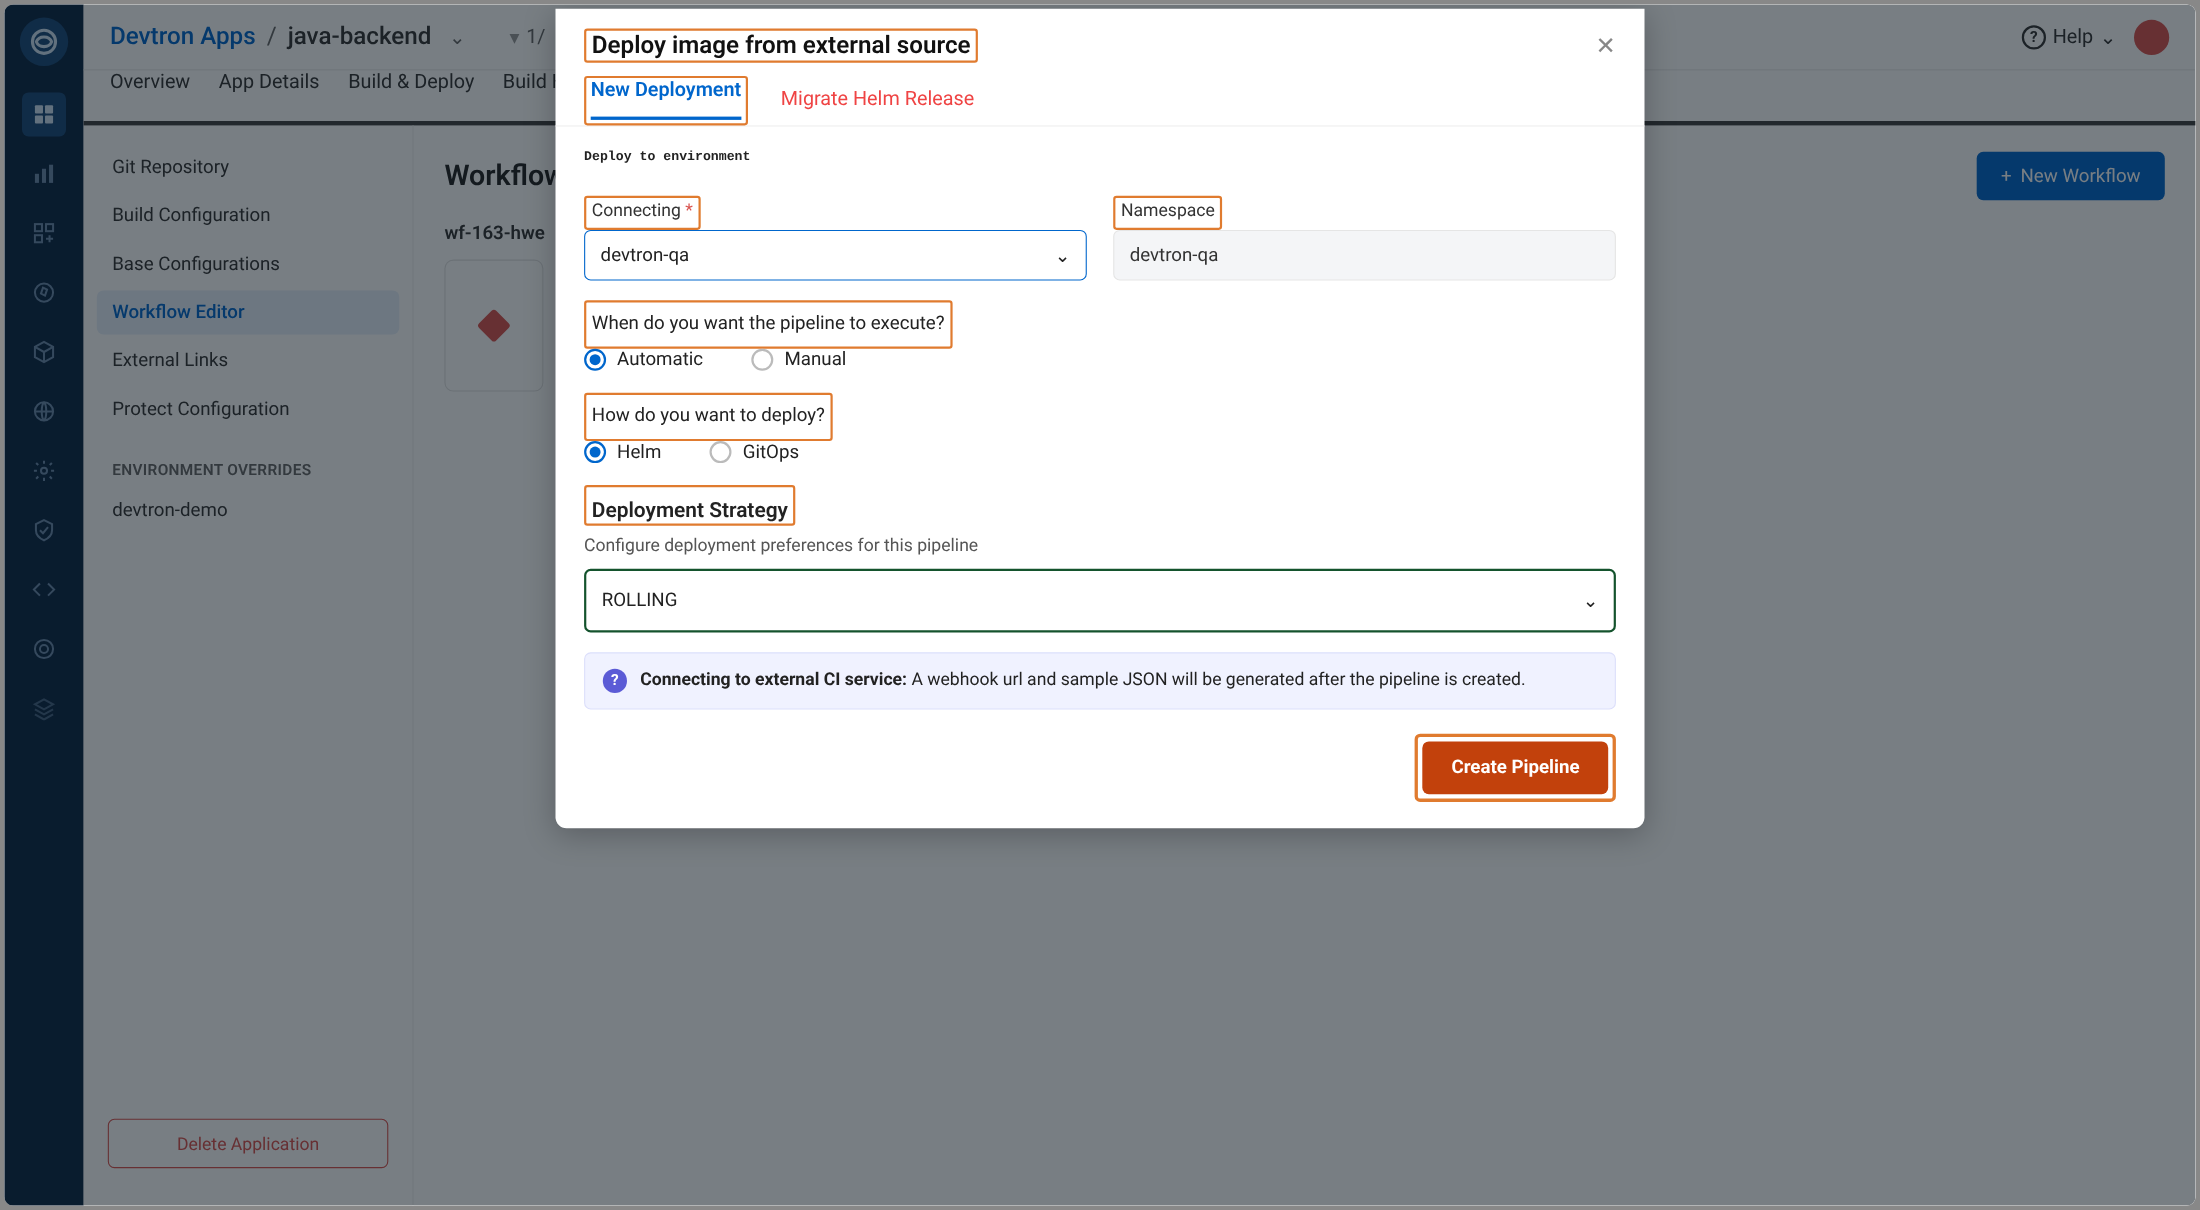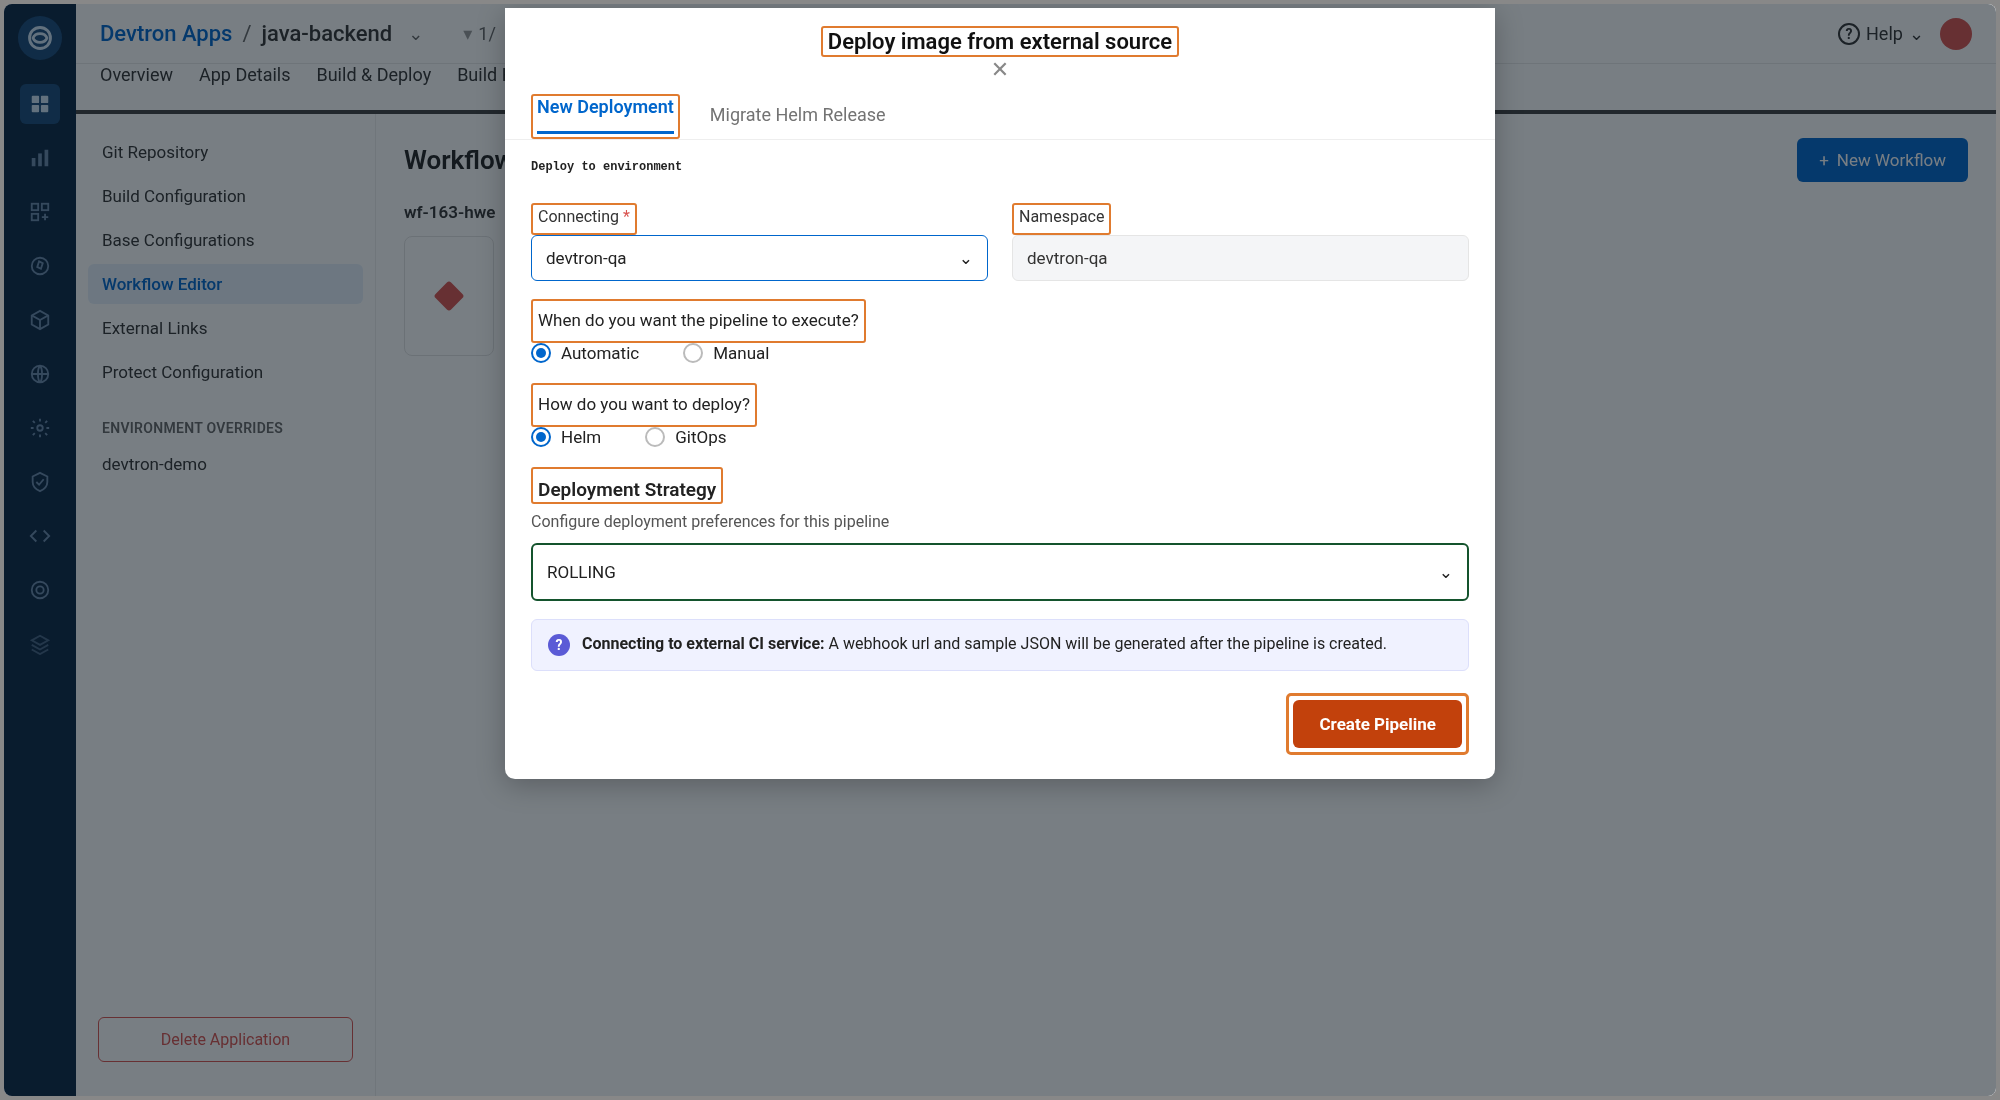--- a/index.html
+++ b/index.html
@@ -51,26 +51,26 @@
   .new-wf-btn { background:#0066cc; color:#fff; border:none; border-radius:6px; padding: 12px 22px; font-size:17px; cursor:pointer; display:flex; align-items:center; gap:8px; }
   .wf-name { margin-top: 20px; font-size:17px; font-weight:600; color:#333; }
   .wf-card { margin-top: 14px; width: 90px; height: 120px; border:1px solid #e2e2e2; border-radius:8px; display:flex; align-items:center; justify-content:center; }
   .wf-card .node { width:22px; height:22px; background:#d9534f; transform: rotate(45deg); border-radius:3px; }
 
   
   .dim { position:absolute; inset:0; background: rgba(10,20,30,.55); }
 
   
   .modal { position:absolute; top: 4px; left: 50%; transform: translateX(-50%); width: 990px; background:#fff; border-radius: 0 0 10px 10px; box-shadow: 0 6px 28px rgba(0,0,0,.25); }
-  .modal-header { display:flex; align-items:center; padding: 18px 26px 12px; flex-direction: column; }
+  .modal-header { display:flex; align-items:center; padding: 18px 26px 12px; }
   .modal-header h3 { font-size: 22px; font-weight:600; color:#111; }
   .modal-close { color:#888; font-size:22px; cursor:pointer; }
   .modal-header .grow { flex:1; }
   .modal-tabs { display:flex; gap: 30px; padding: 0 26px; border-bottom:1px solid #eee; }
-  .modal-tab { padding: 10px 0 14px; font-size:18px; color:#737373; cursor:pointer; }
+  .modal-tab { padding: 10px 0 14px; font-size:18px; color:#ef4444; cursor:pointer; }
   .modal-tab.active { color:#0066cc; font-weight:600; border-bottom: 3px solid #0066cc; }
   .modal-body { padding: 20px 26px 0; font-size: 17px; color:#222; }
   .section-title { font-size: 12px; font-weight:600; margin-bottom: 29px; font-family: Liberation Mono, monospace; }
   .field-row { display:flex; gap: 24px; margin-bottom: 18px; }
   .field { flex:1; }
   .field-label { font-size:16px; color:#333; margin-bottom:6px; display:inline-block; }
   .req { color:#d9534f; }
   .select-box { border:1px solid #0066cc; border-radius:6px; height:46px; display:flex; align-items:center; padding:0 14px; justify-content:space-between; cursor:pointer; }
   .readonly-box { background:#f4f5f7; border:1px solid #e5e5e5; border-radius:6px; height:46px; display:flex; align-items:center; padding:0 14px; color:#333; }
   .plain-select { background:#fff; border:2px solid #14532d; border-radius:6px; height:58px; display:flex; align-items:center; padding:0 14px; justify-content:space-between; cursor:pointer; }

